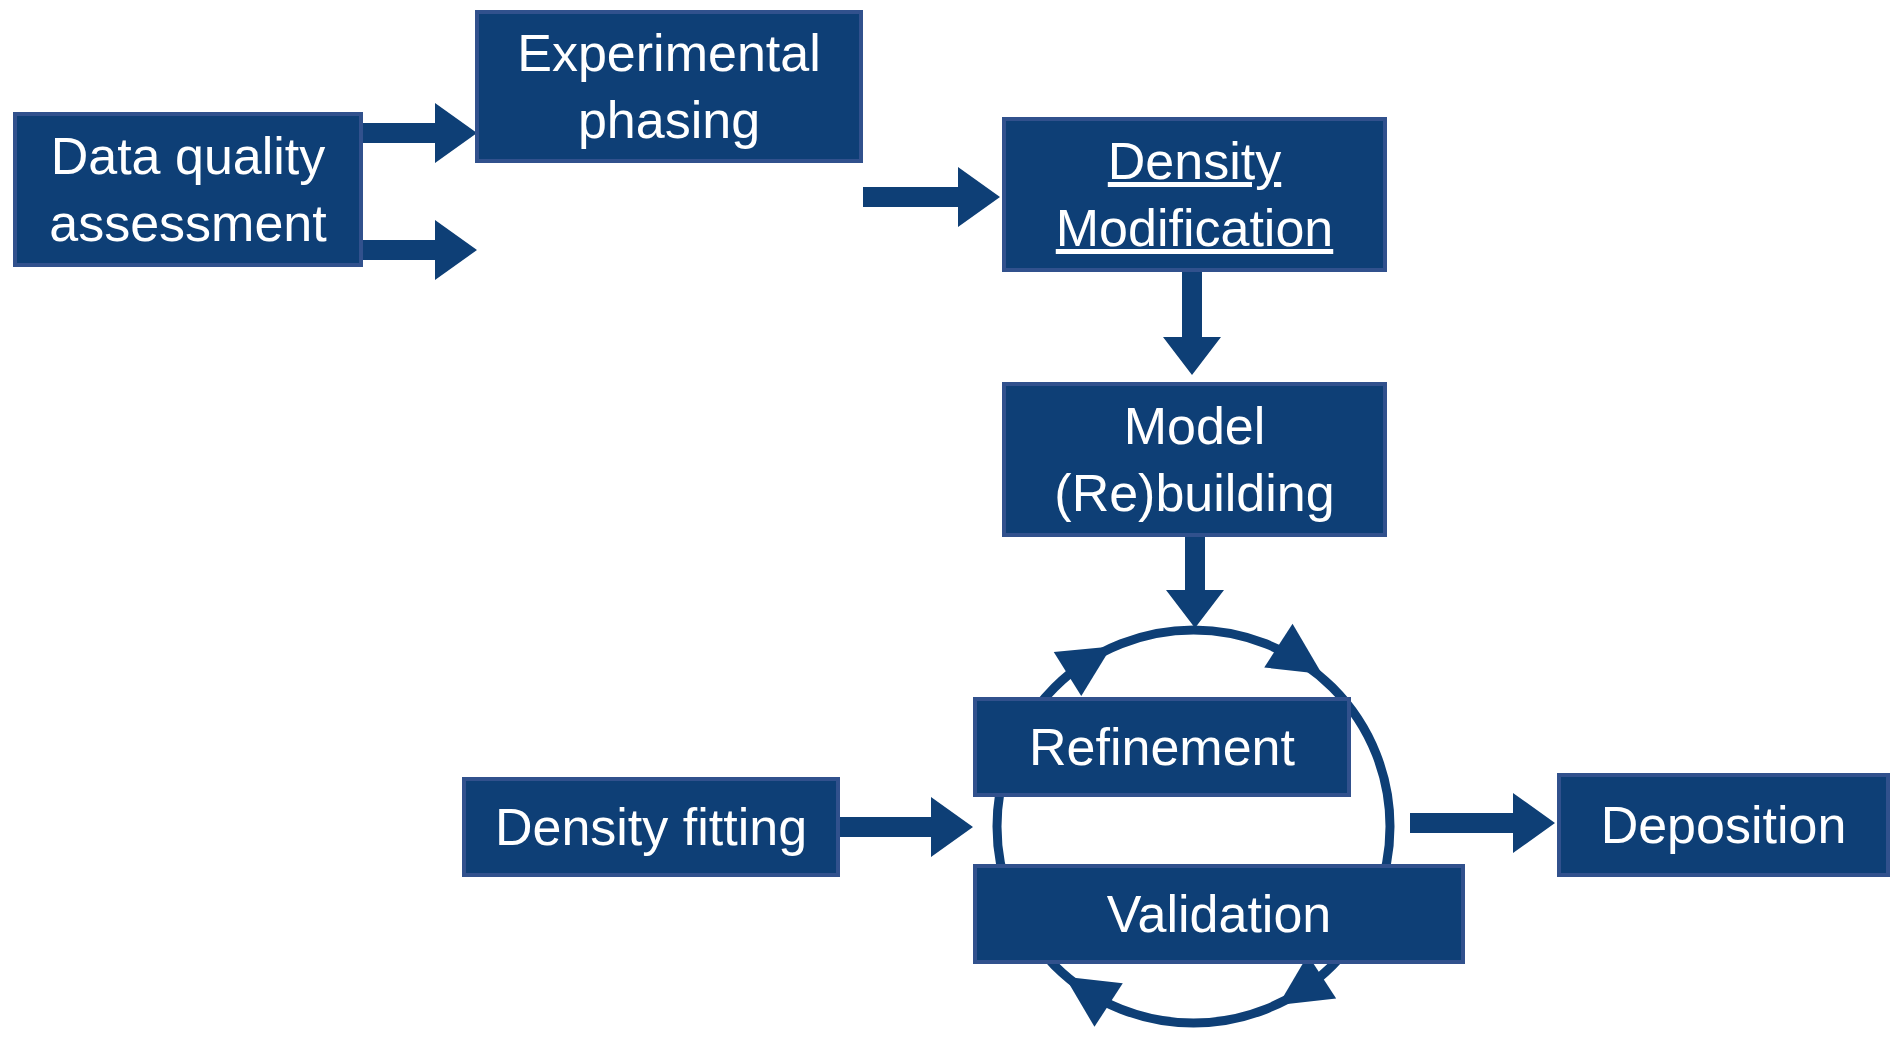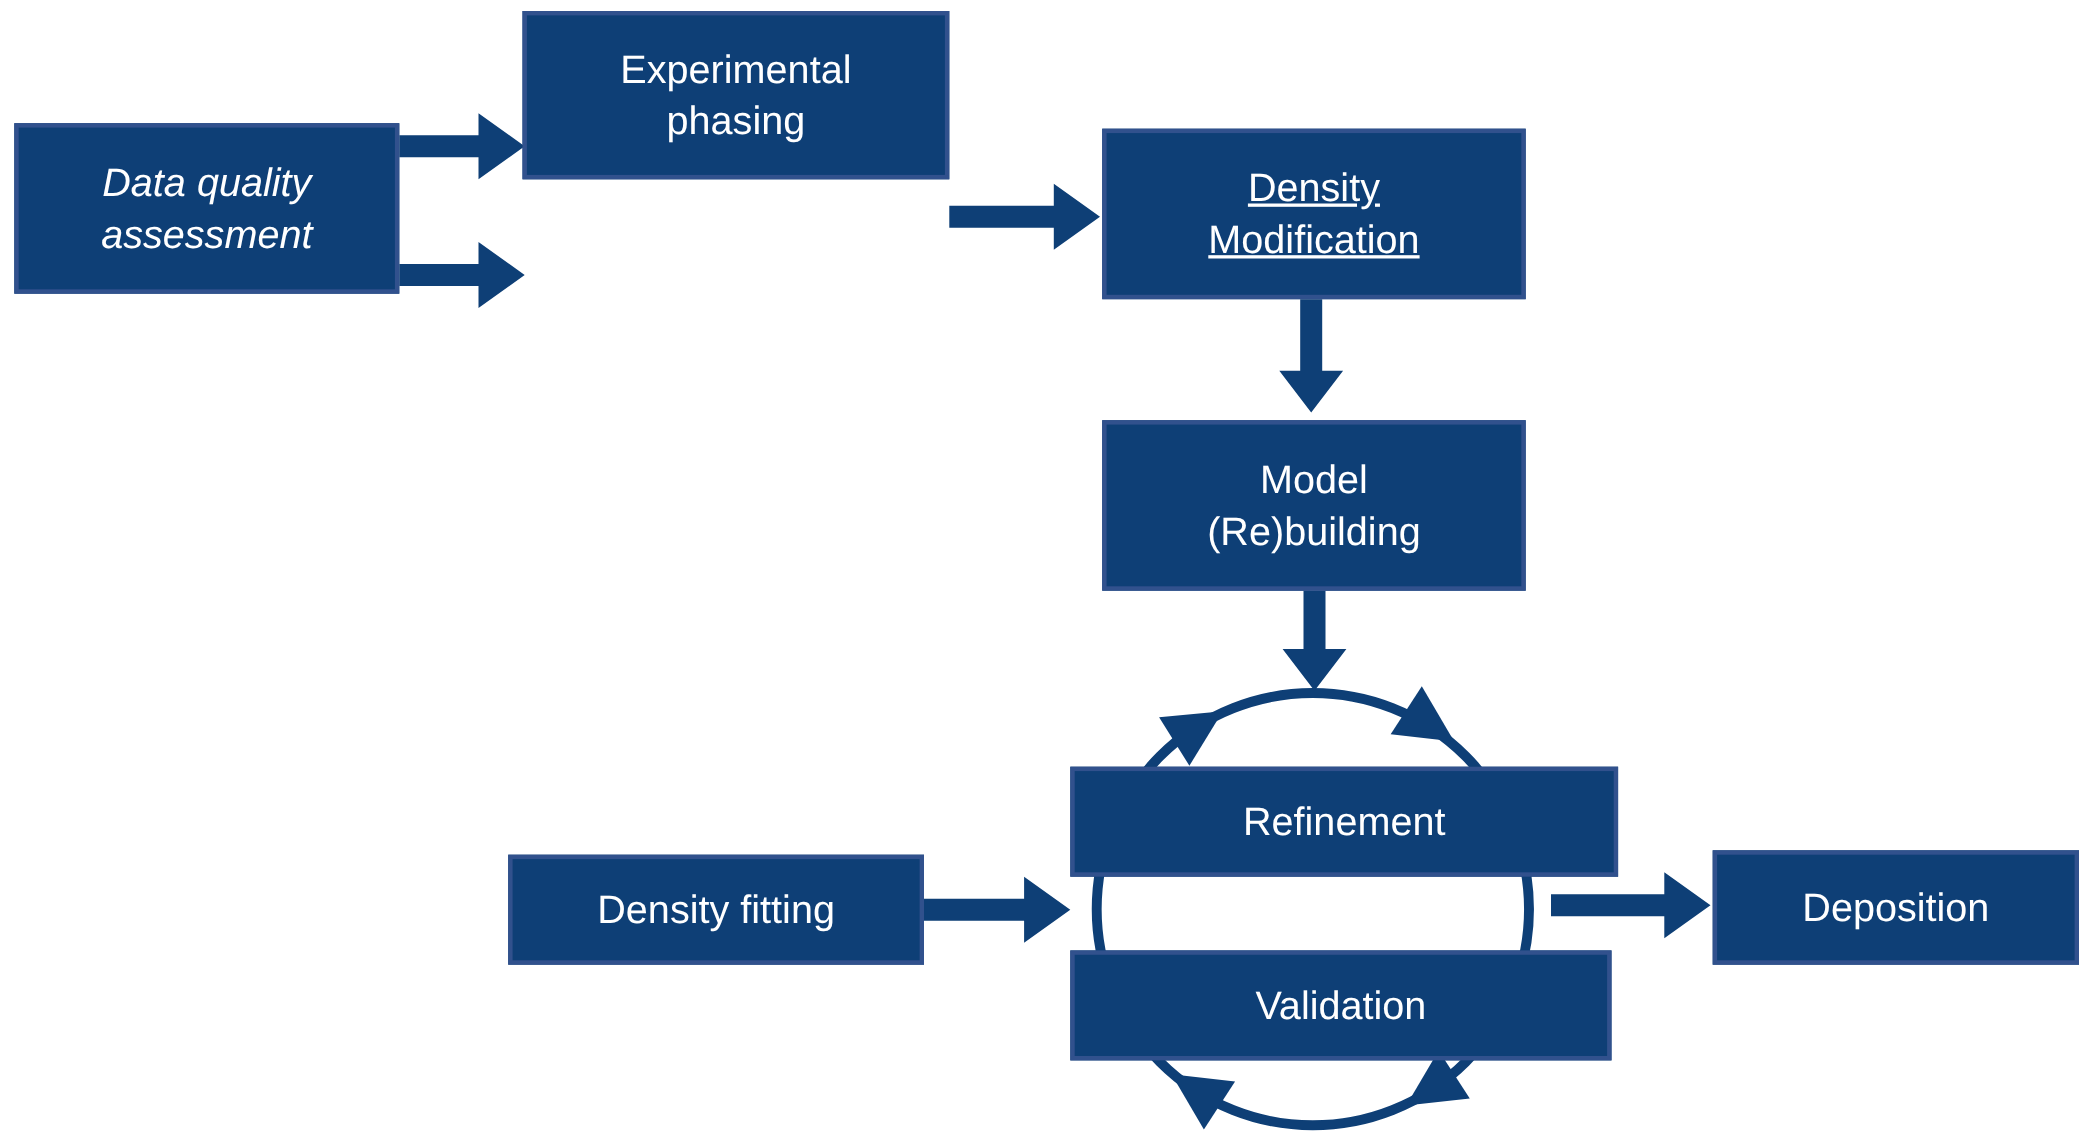--- a/index.html
+++ b/index.html
@@ -14,21 +14,21 @@
   svg.layer{z-index:1;}
   .node{
     position:absolute;
     z-index:2;
     box-sizing:border-box;
     background:var(--box-fill,#0E3F76);
     border:4px solid var(--box-border,#31518D);
     color:var(--text,#ffffff);
     display:flex;align-items:center;justify-content:center;
     text-align:center;
-    font-size:36px;line-height:1.28;
+    font-size:52px;line-height:1.28;
     white-space:pre-line;
   }
   .arrow{fill:var(--arrow,#0E3F76);}
   .cycle-ring{stroke:var(--arrow,#0E3F76);fill:none;stroke-width:9;}
 </style>
 </head>
 <body>
 
 <div class="canvas" style="--bg: #FFFFFF; --box-fill: #0E3F76; --box-border: #31518D; --arrow: #0E3F76; --text: #FFFFFF;">
 
@@ -50,33 +50,33 @@
 
     <polygon class="arrow" points="363,123 435,123 435,103 477,133 435,163 435,143 363,143"></polygon>
     <polygon class="arrow" points="363,240 435,240 435,220 477,250 435,280 435,260 363,260"></polygon>
     <polygon class="arrow" points="863,187 958,187 958,167 1000,197 958,227 958,207 863,207"></polygon>
     <polygon class="arrow" points="1182,272 1182,337 1163,337 1192,375 1221,337 1202,337 1202,272"></polygon>
     <polygon class="arrow" points="1185,537 1185,590 1166,590 1195,628 1224,590 1205,590 1205,537"></polygon>
     <polygon class="arrow" points="840,817 931,817 931,797 973,827 931,857 931,837 840,837"></polygon>
     <polygon class="arrow" points="1410,813 1513,813 1513,793 1555,823 1513,853 1513,833 1410,833"></polygon>
   </svg>
 
-  <div class="node" style="left:13px;top:112px;width:350px;height:155px;font-style:italic;">Data quality
+  <div class="node" style="left:13px;top:112px;width:350px;height:155px;">Data quality
 assessment</div>
 
   <div class="node" style="left:475px;top:10px;width:388px;height:153px;">Experimental
 phasing</div>
 
 
   <div class="node" style="left:1002px;top:117px;width:385px;height:155px;text-decoration:underline;">Density
 Modification</div>
 
   <div class="node" style="left:1002px;top:382px;width:385px;height:155px;">Model
 (Re)building</div>
 
-  <div class="node" style="left:973px;top:697px;width:498px;height:100px;">Refinement</div>
+  <div class="node" style="left:973px;top:697px;width:378px;height:100px;">Refinement</div>
 
   <div class="node" style="left:973px;top:864px;width:492px;height:100px;">Validation</div>
 
   <div class="node" style="left:462px;top:777px;width:378px;height:100px;">Density fitting</div>
 
   <div class="node" style="left:1557px;top:773px;width:333px;height:104px;">Deposition</div>
 </div>
 
 </body></html>

